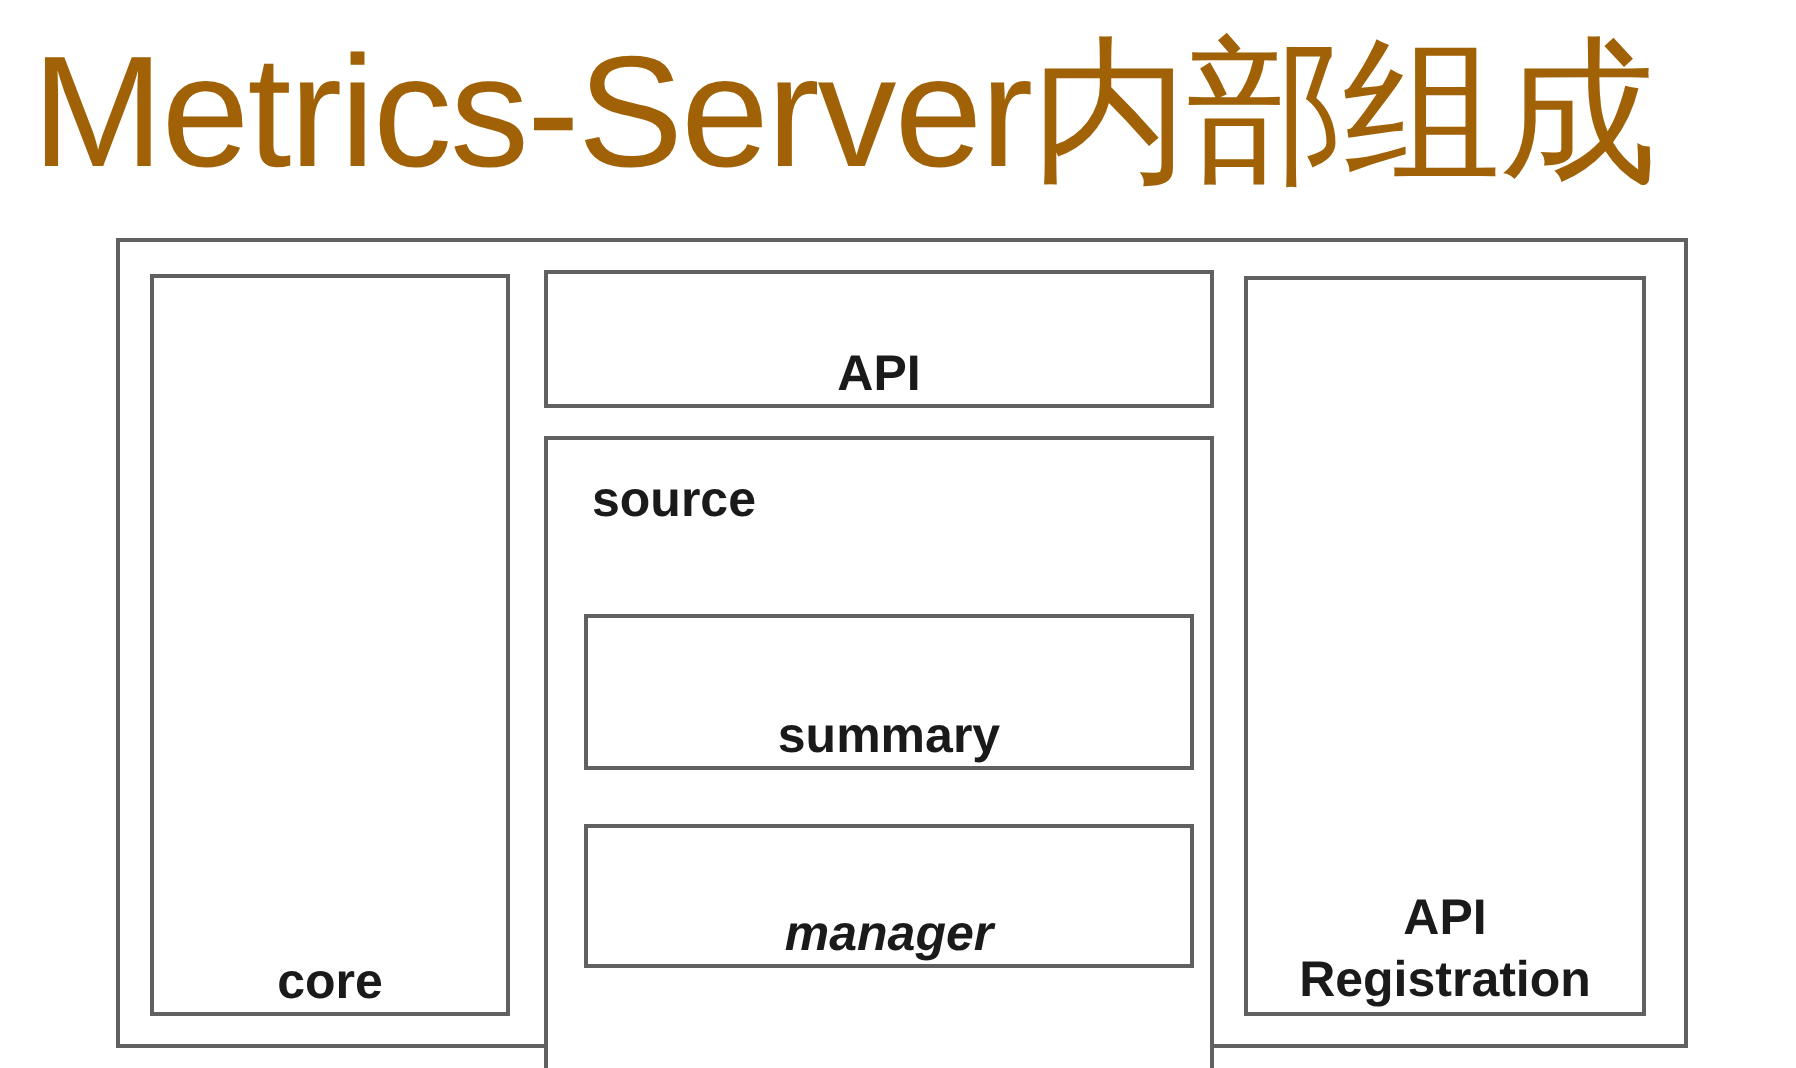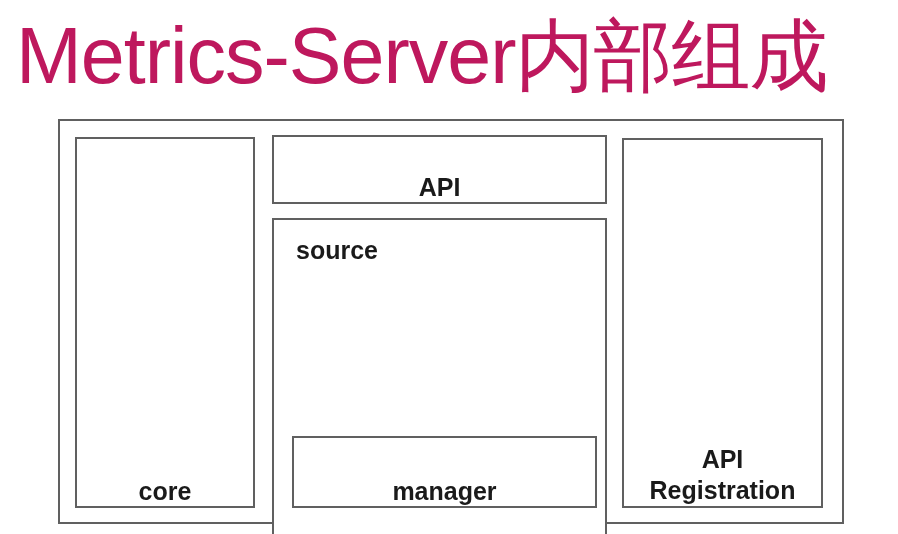--- a/index.html
+++ b/index.html
@@ -15,21 +15,21 @@
     font-family: "Liberation Sans", "DejaVu Sans", sans-serif;
     overflow: hidden;
   }
   .title {
     position: absolute;
     left: 16px;
     top: 0px;
     font-size: 79px;
     font-weight: 400;
     letter-spacing: -1px;
-    color: #be185d;
+    color: #a16207;
     white-space: nowrap;
     line-height: 112px;
   }
   .box {
     position: absolute;
     border: 2px solid #606060;
     background: #ffffff;
     box-sizing: border-box;
   }
   .label {
@@ -76,23 +76,24 @@
     top: 16px;
   }
   .summary-box {
     left: 18px;
     top: 87px;
     width: 305px;
     height: 78px;
   }
   .manager-box {
     left: 18px;
-    top: 216px;
+    top: 192px;
     width: 305px;
     height: 72px;
+    font-style: italic;
   }
   .apireg-box {
     left: 562px;
     top: 17px;
     width: 201px;
     height: 370px;
   }
   .apireg-box .label {
     line-height: 31px;
   }
@@ -110,20 +111,23 @@
       <span class="label">core</span>
     </div>
 
     <div class="box api-box center-both">
       <span class="label">API</span>
     </div>
 
     <div class="box source-box">
       <span class="label source-label">source</span>
 
+      <div class="box summary-box center-both">
+        <span class="label">summary</span>
+      </div>
 
       <div class="box manager-box center-both">
         <span class="label">manager</span>
       </div>
     </div>
 
     <div class="box apireg-box center-both">
       <span class="label">
         <span>API</span><br>
         <span>Registration</span>

